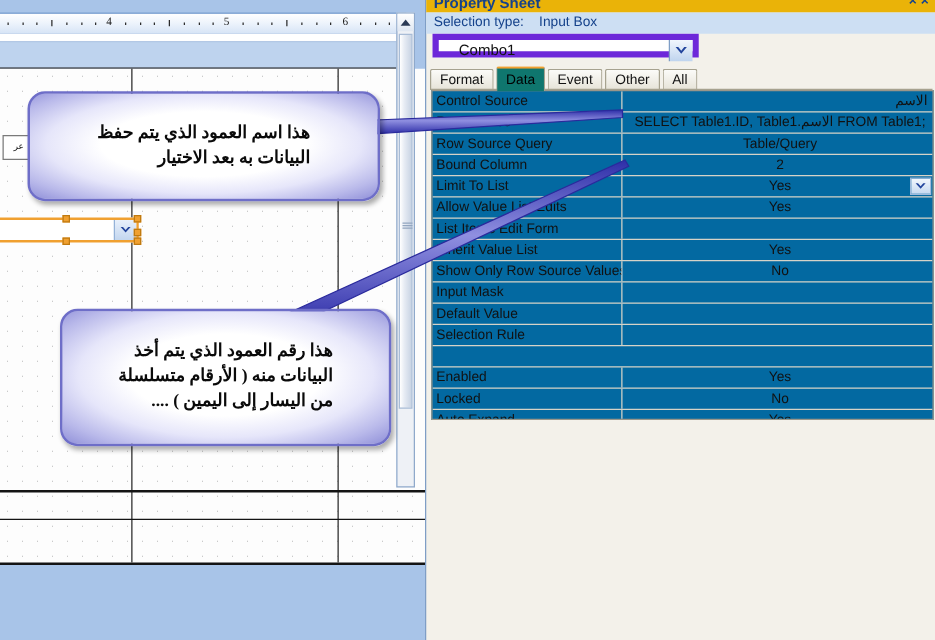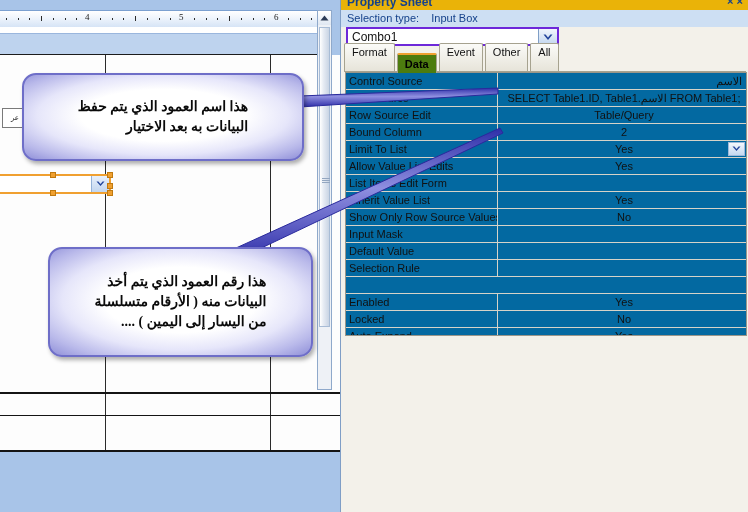--- a/index.html
+++ b/index.html
@@ -109,42 +109,42 @@
     position:absolute;right:6px;top:-5px;font-size:11px;color:#15428b;
     font-weight:bold;
   }
   .sel-type{
     position:absolute;left:0;top:10px;width:100%;height:17px;
     background:#cddff3;font-size:11px;color:#15428b;
     padding-left:6px;box-sizing:border-box;line-height:17px;white-space:nowrap;
   }
   .obj-combo{
     position:absolute;left:5px;top:27px;width:213px;height:19px;
-    background:#ffffff;border:2px solid #6d28d9;box-sizing:border-box;
-    font-size:12px;color:#111;line-height:17px;padding-left:4px;
+    background:#ffffff;border:5px solid #6d28d9;box-sizing:border-box;
+    font-size:12px;color:#111;line-height:17px;padding-left:16px;
   }
   .obj-combo .cb-btn{
     position:absolute;right:0;top:0;width:18px;height:17px;
     background:linear-gradient(to bottom,#f1f6fd,#bfd4ee);
     border-left:1px solid #7f9ec6;
     display:flex;align-items:center;justify-content:center;
   }
   .tabstrip{
     position:absolute;left:3px;top:52px;height:20px;display:flex;align-items:flex-end;
   }
   .tab{
-    height:29px;line-height:17px;font-size:11px;color:#111;
+    height:17px;line-height:17px;font-size:11px;color:#111;
     padding:0 7px;margin-right:2px;
     background:linear-gradient(to bottom,#fbfbf8,#e6e3d8);
     border:1px solid #a6a28f;border-bottom:none;
     border-radius:2px 2px 0 0;box-sizing:border-box;white-space:nowrap;
   }
   .tab.active{
-    height:20px;line-height:19px;background:#4d7c0f;
-    border-top:2px solid #f0a030;color:#000;font-weight:bold;
+    height:20px;line-height:19px;background:#0f766e;
+    border-top:2px solid #f0a030;color:#000;font-weight:normal;
     margin-bottom:-1px;position:relative;z-index:3;
   }
   .tab-underline{
     position:absolute;left:3px;top:71px;width:402px;height:1px;background:#a6a28f;
   }
   .grid-box{
     position:absolute;left:4px;top:72px;width:402px;height:264px;
     background:#0369a1;border:1px solid #9a968a;box-sizing:border-box;
     overflow:hidden;
   }
@@ -308,21 +308,21 @@
     <div class="grid-box" id="prop-grid">
         <div class="prow">
           <div class="pname">Control Source</div>
           <div class="pval rtl"><span>الاسم</span></div>
         </div>
         <div class="prow">
           <div class="pname">Row Source</div>
           <div class="pval"><span>SELECT Table1.ID, Table1.الاسم FROM Table1;</span></div>
         </div>
         <div class="prow">
-          <div class="pname">Row Source Edit</div>
+          <div class="pname">Row Source Query</div>
           <div class="pval"><span>Table/Query</span></div>
         </div>
         <div class="prow">
           <div class="pname">Bound Column</div>
           <div class="pval"><span>2</span></div>
         </div>
         <div class="prow">
           <div class="pname">Limit To List</div>
           <div class="pval"><span>Yes</span><div class="ddbtn">
               <svg width="9" height="6" viewBox="0 0 9 6">

